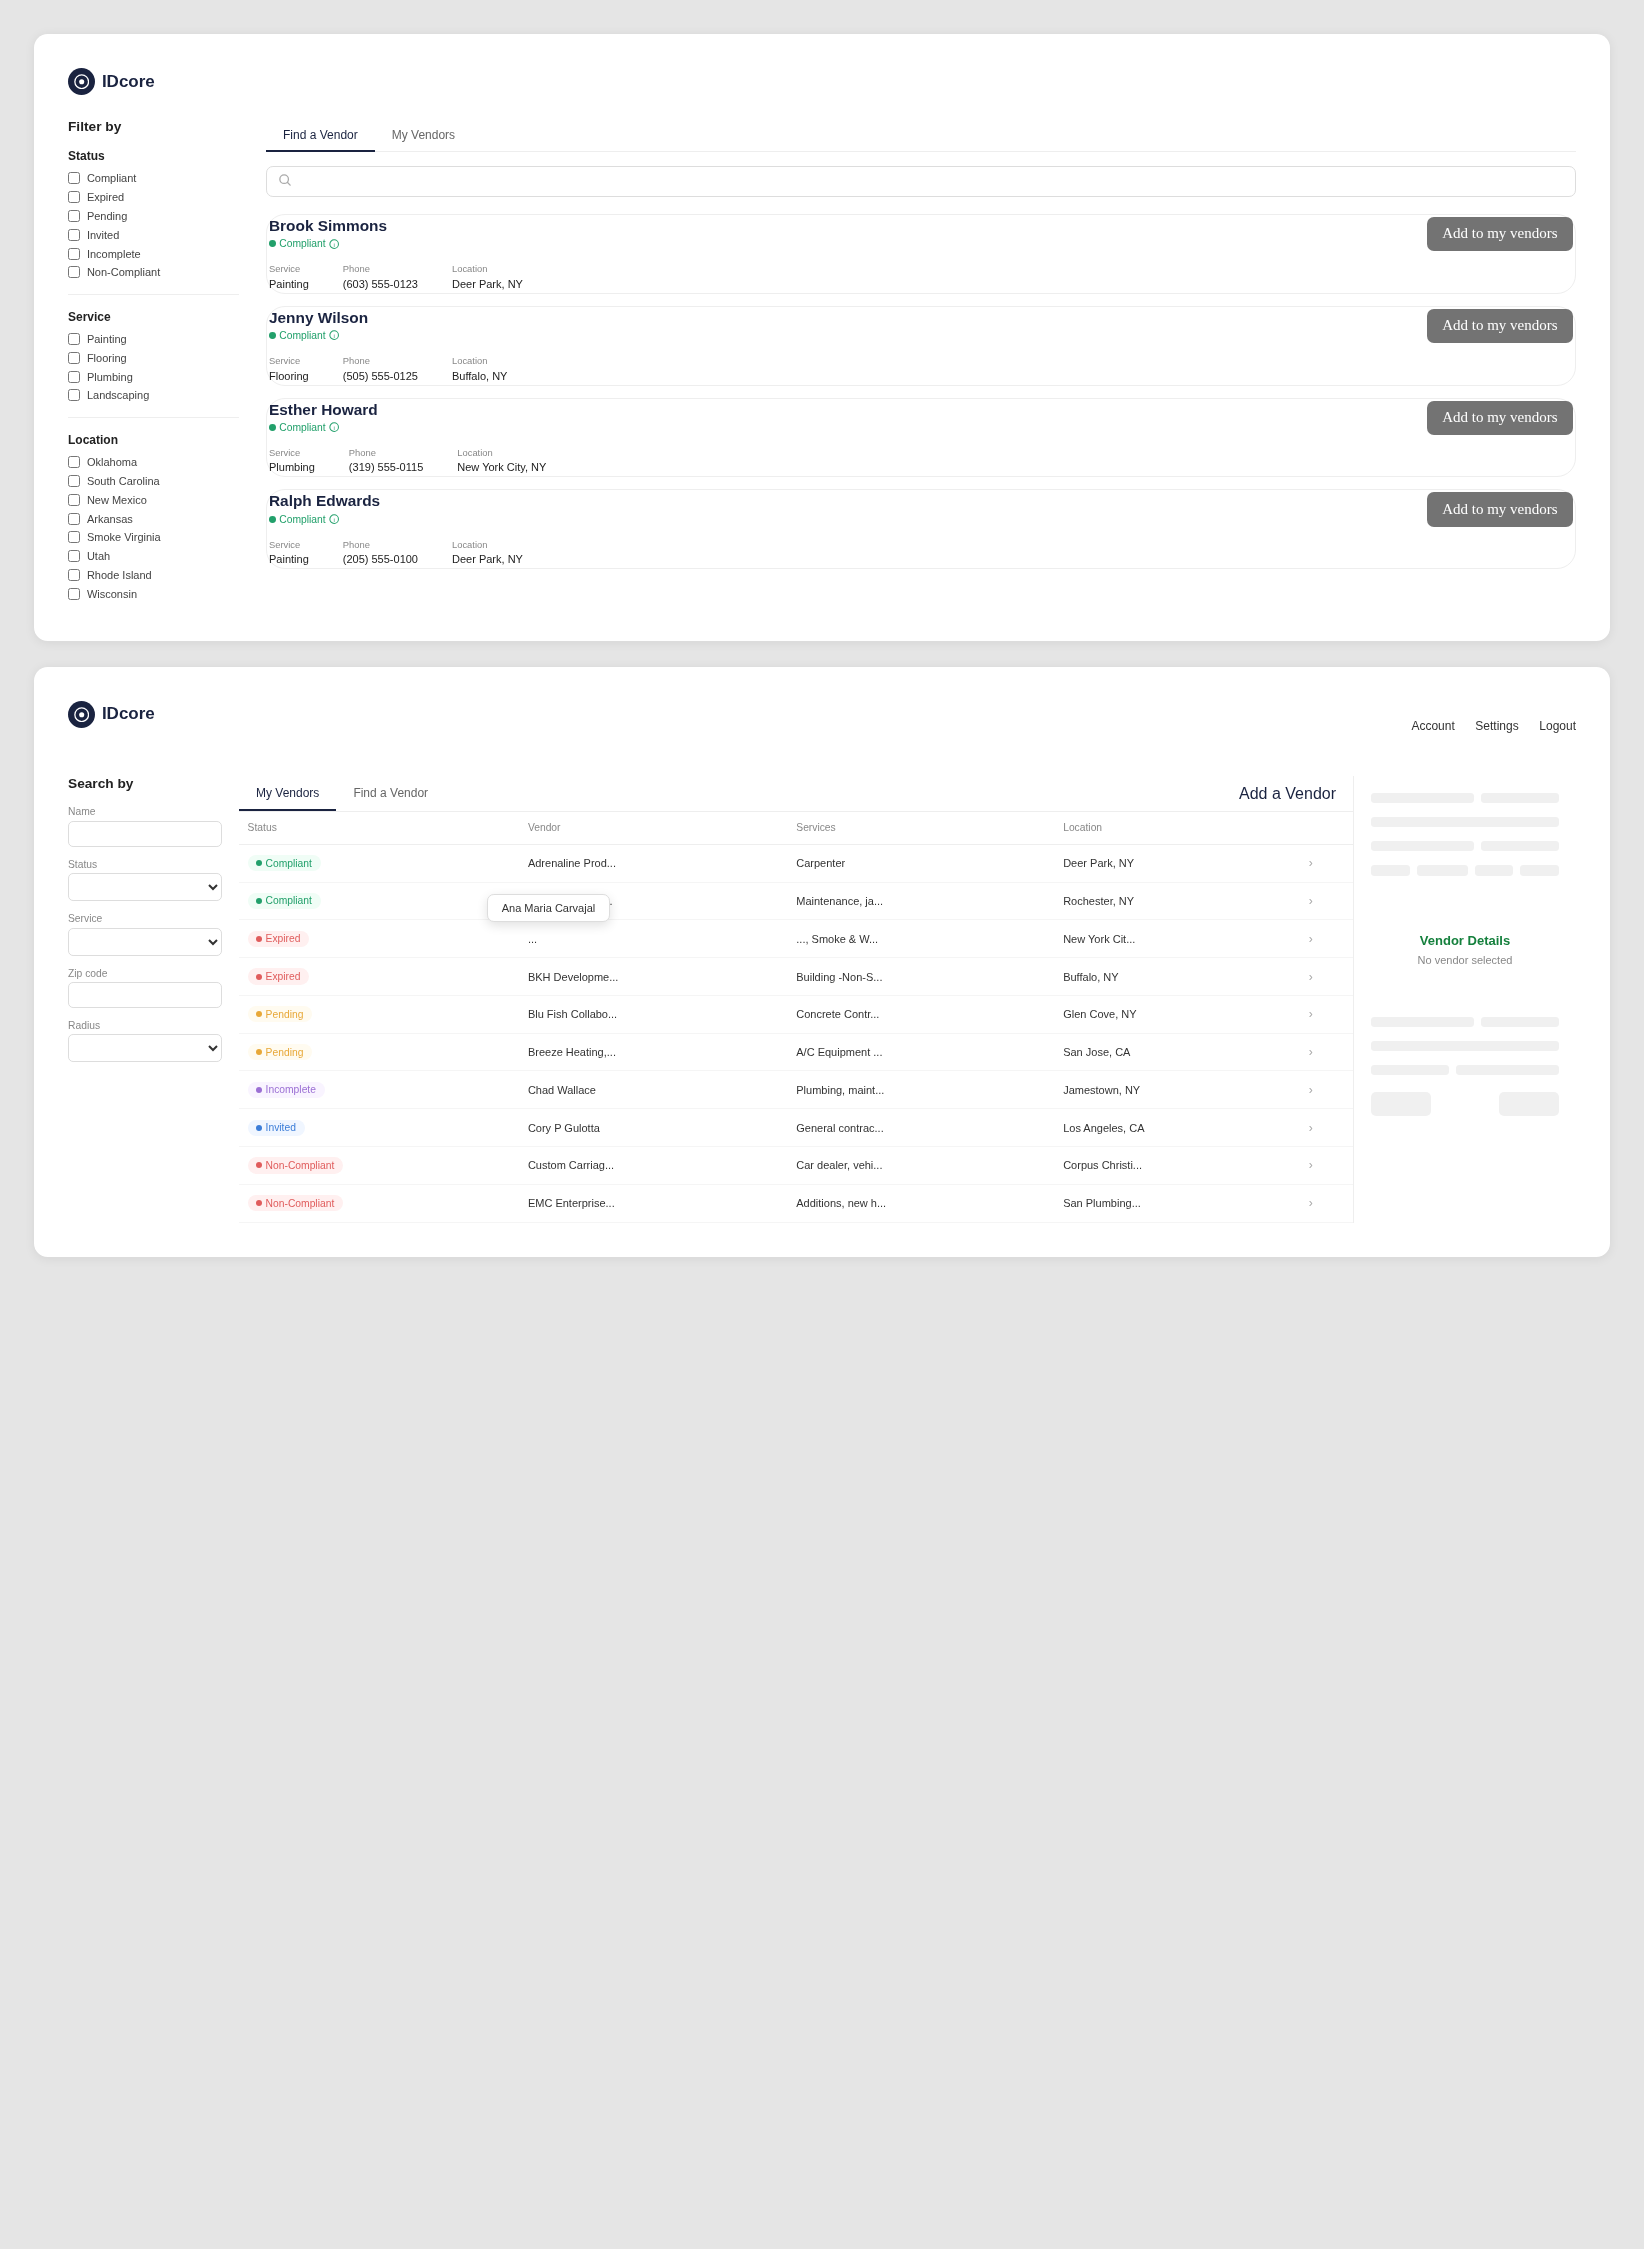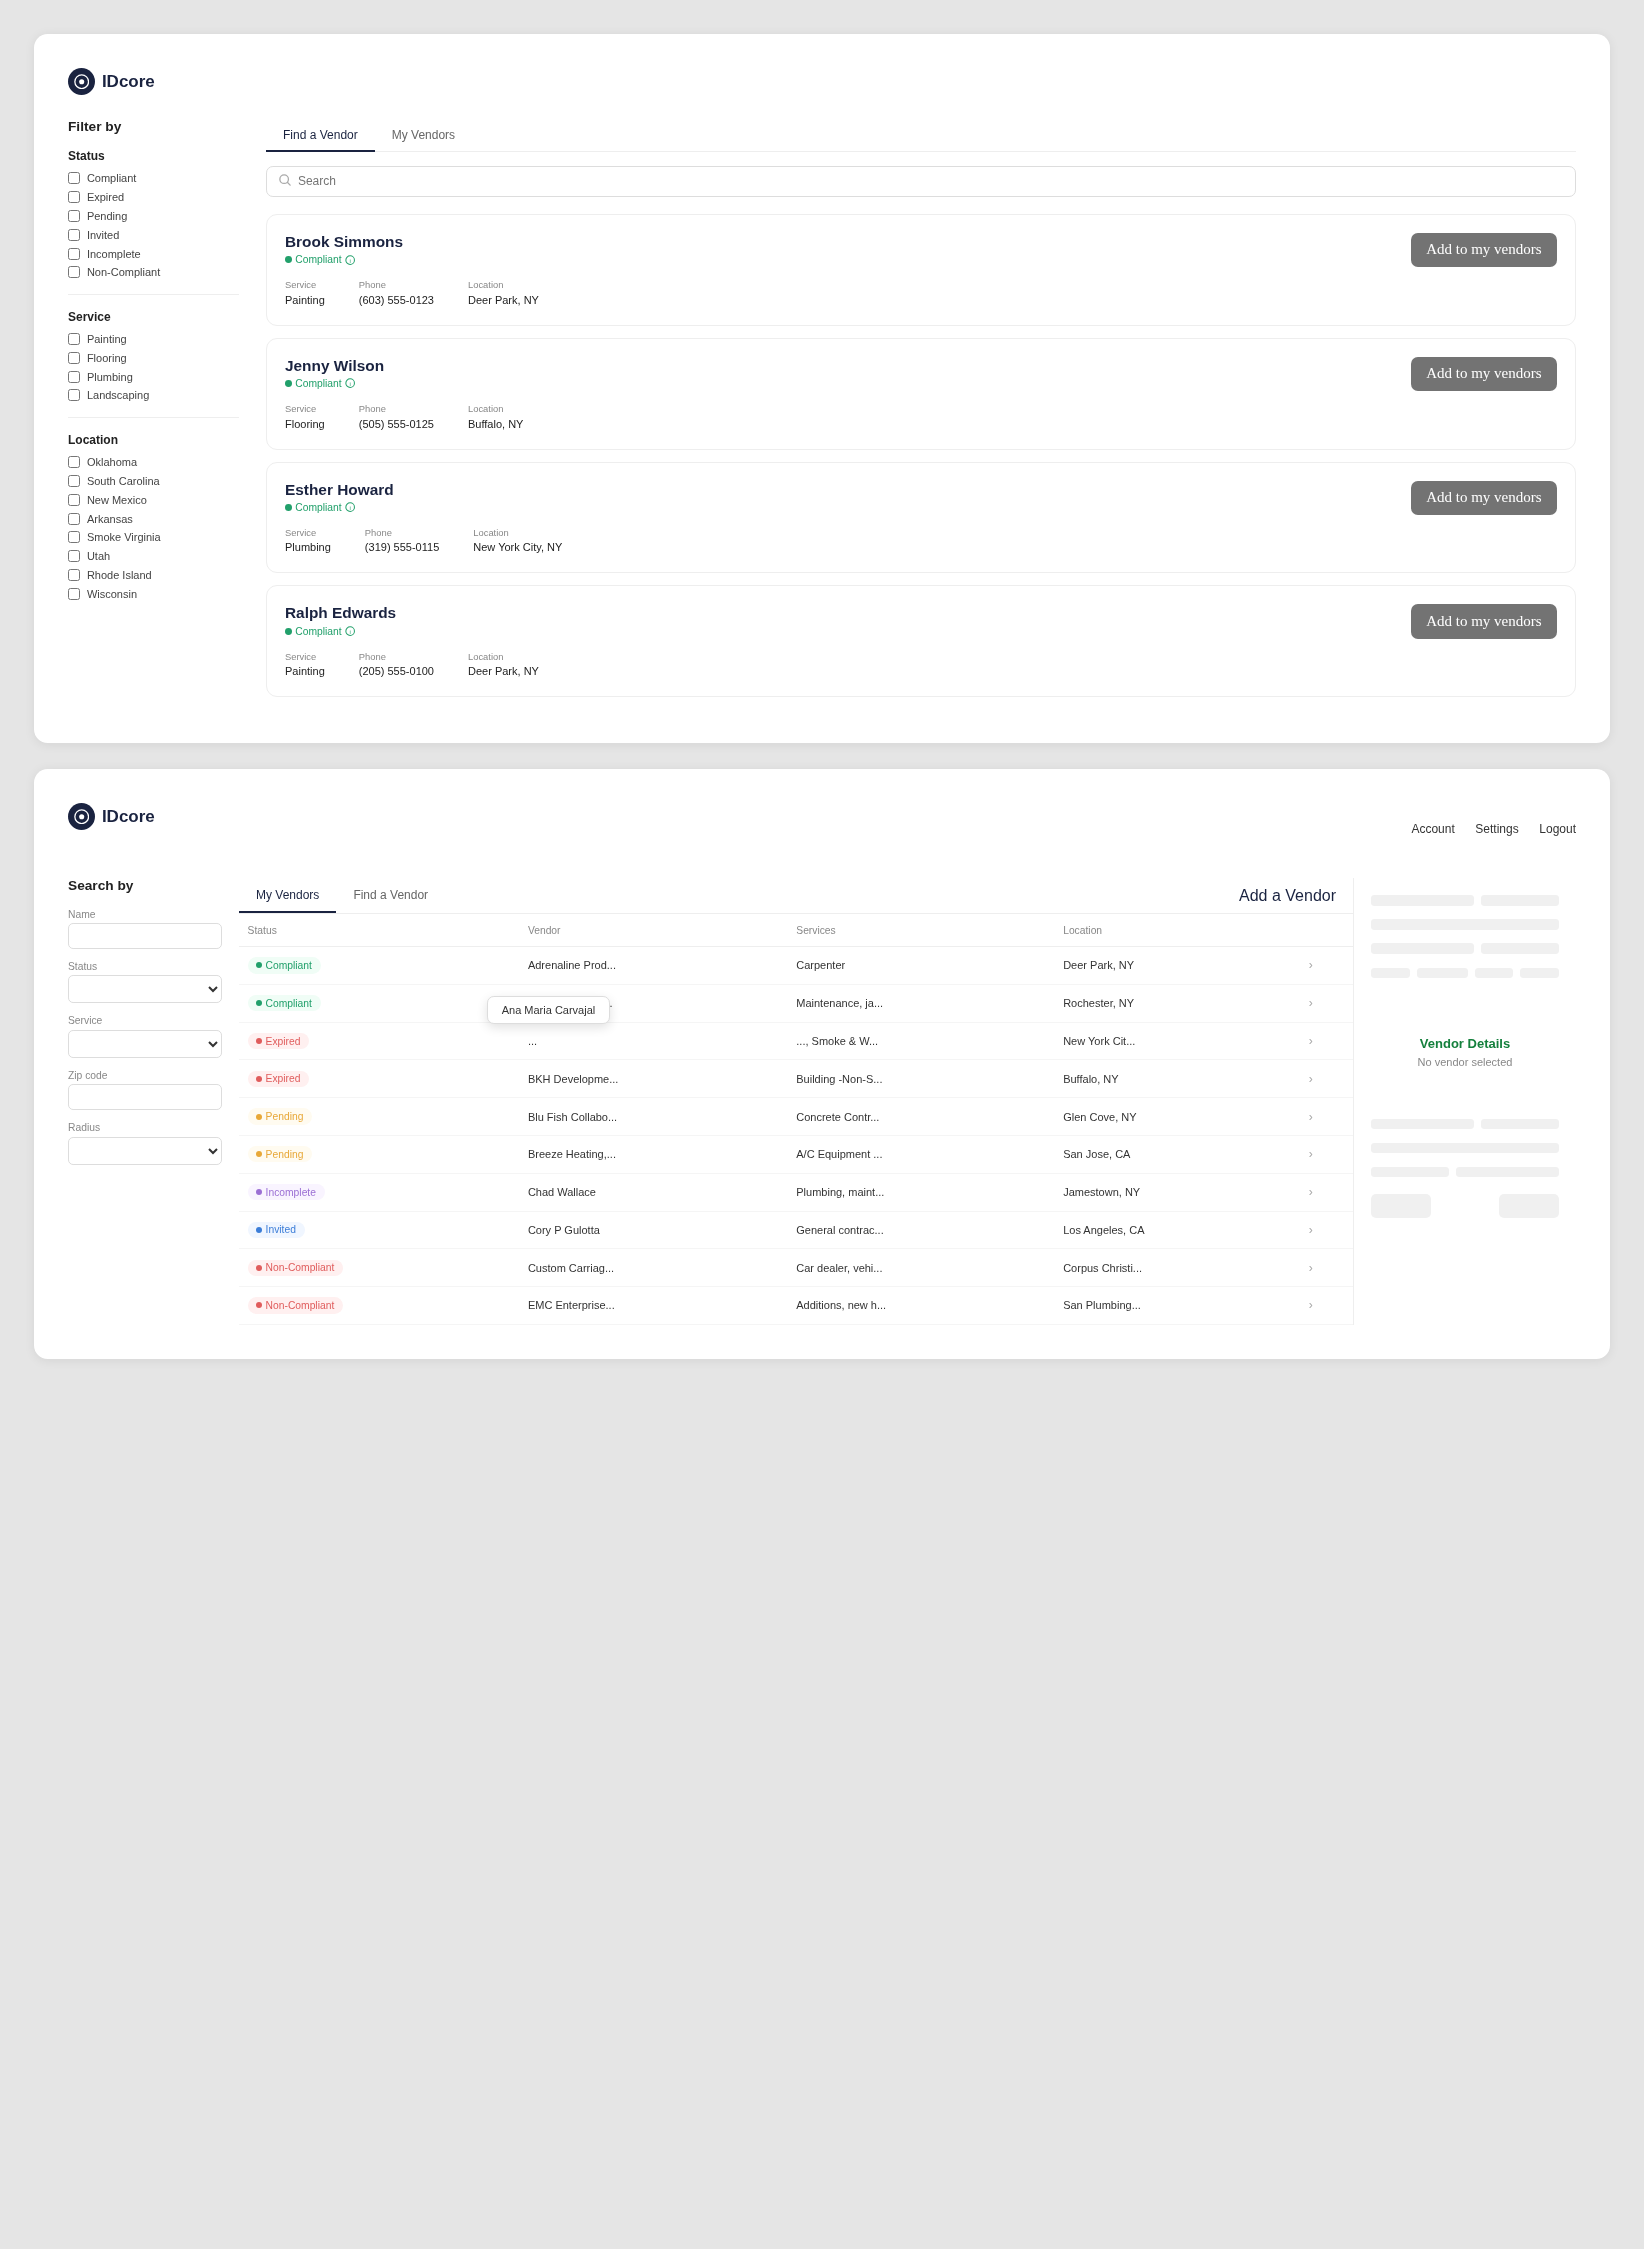--- a/index.html
+++ b/index.html
@@ -85,21 +85,21 @@
       border: 0.9px solid #ddd; border-radius: 6.9px;
       padding: 6.9px 12px; gap: 6.9px; margin-bottom: 17px;
     }
     .search-box input {
       border: none; outline: none; font-size: 12px; color: #333; width: 100%;
     }
     .search-icon-svg { color: #aaa; }
 
     
     .vendor-card {
-      border: 0.9px solid #eee; border-radius: 11px; padding: 18px;
+      border: 0.9px solid #eee; border-radius: 19px; padding: 2px;
       margin-bottom: 12px;
     }
     .vendor-card-header {
       display: flex; align-items: flex-start; justify-content: space-between;
     }
     .vendor-name { font-size: 15.4px; font-weight: 700; color: #1a2340; }
     .vendor-status {
       display: flex; align-items: center; gap: 3.4px;
       font-size: 10.3px; color: #22a06b; margin-top: 3.4px;
     }
@@ -353,21 +353,20 @@
         <div class="tab">My Vendors</div>
       </div>
 
       <div class="search-box">
         <span class="search-icon-svg">
           <svg width="12" height="12" viewBox="0 0 14 14" fill="none">
             <circle cx="6" cy="6" r="5" stroke="#aaa" stroke-width="1.5"></circle>
             <line x1="10" y1="10" x2="13" y2="13" stroke="#aaa" stroke-width="1.5" stroke-linecap="round"></line>
           </svg>
         </span>
-        <input type="text" placeholder="Search" style="">
       </div>
 
       <div id="vendor-cards-container">
           <div class="vendor-card">
     <div class="vendor-card-header">
       <div>
         <div class="vendor-name">Brook Simmons</div>
         <div class="vendor-status">
           <span class="dot"></span>
           <span>Compliant</span>

